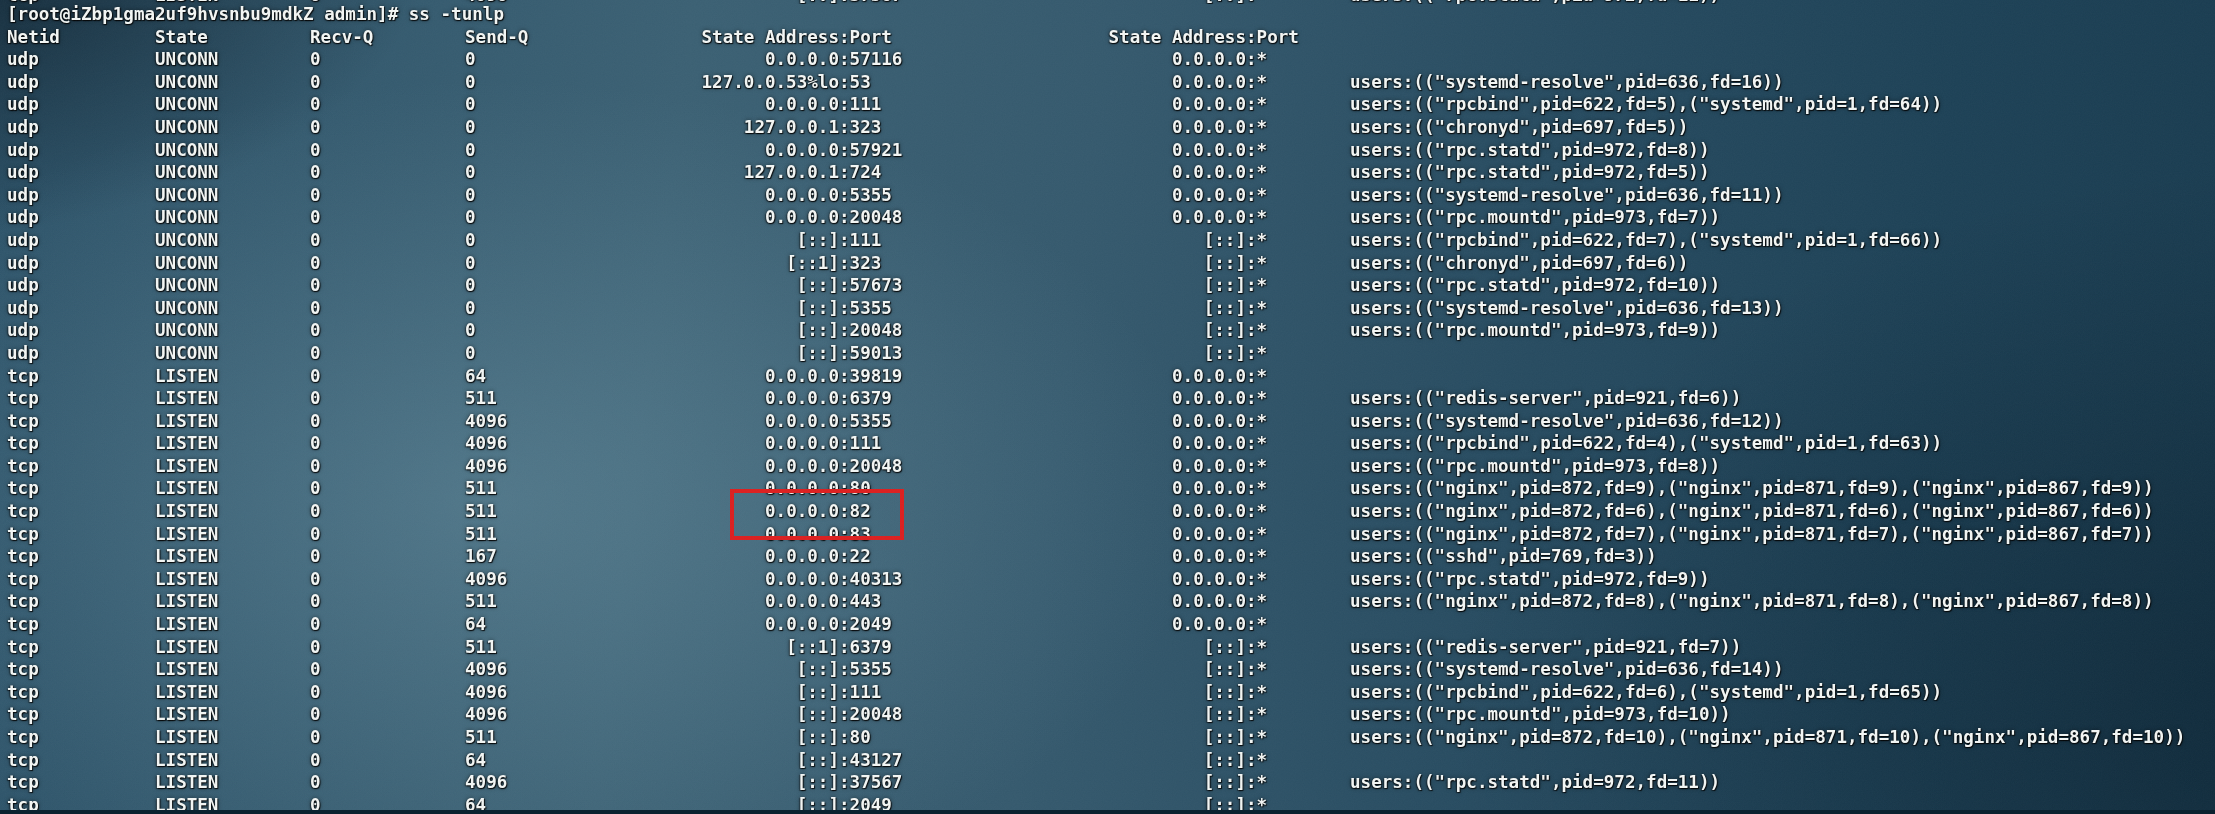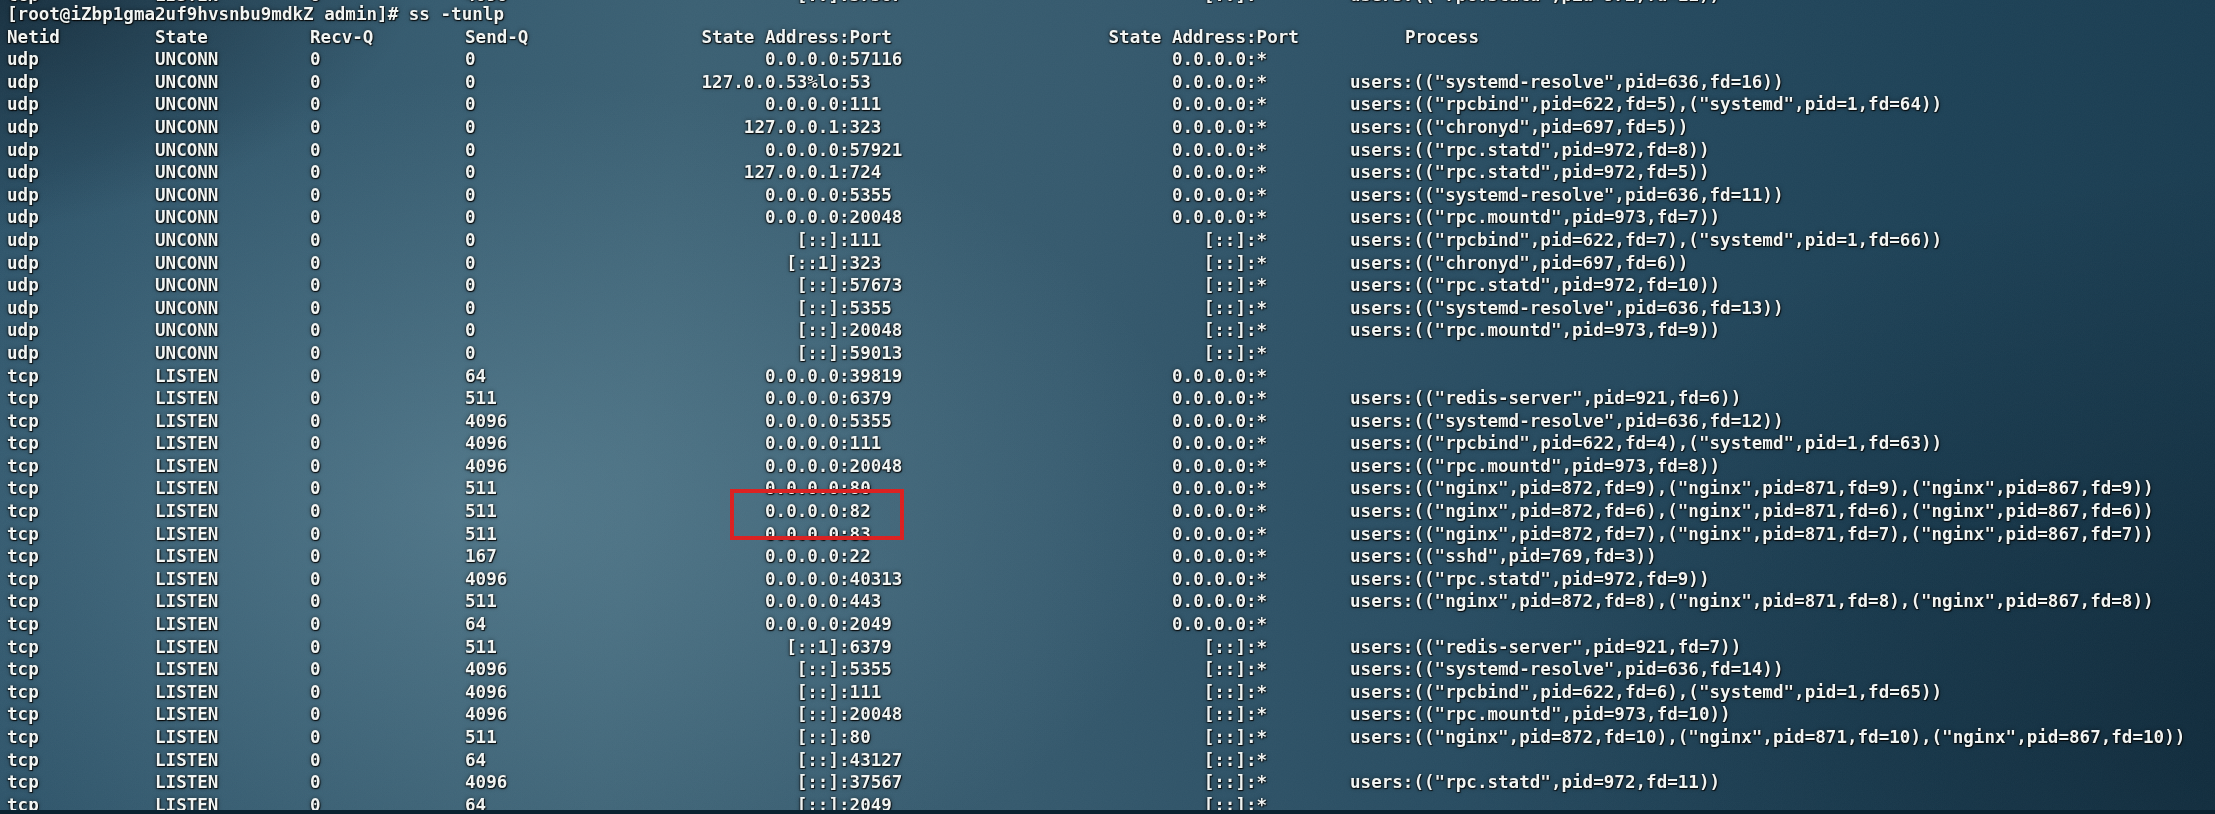--- a/index.html
+++ b/index.html
@@ -58,21 +58,20 @@
 
     <div class="row hdr">
       <span class="c-netid">Netid</span>
       <span class="c-state">State</span>
       <span class="c-recvq">Recv-Q</span>
       <span class="c-sendq">Send-Q</span>
       <span class="c-laddr">State Address</span>
       <span class="c-lport">:Port</span>
       <span class="c-paddr">State Address</span>
       <span class="c-pport">:Port</span>
-      <span class="c-proc">Process</span>
     </div>
 
     <div id="rows">
         <div class="row"><span class="c-netid">udp</span><span class="c-state">UNCONN</span><span class="c-recvq">0</span><span class="c-sendq">0</span><span class="c-laddr">0.0.0.0</span><span class="c-lport">:57116</span><span class="c-paddr">0.0.0.0</span><span class="c-pport">:*</span><span class="c-proc"></span></div>
         <div class="row"><span class="c-netid">udp</span><span class="c-state">UNCONN</span><span class="c-recvq">0</span><span class="c-sendq">0</span><span class="c-laddr">127.0.0.53%lo</span><span class="c-lport">:53</span><span class="c-paddr">0.0.0.0</span><span class="c-pport">:*</span><span class="c-proc">users:(("systemd-resolve",pid=636,fd=16))</span></div>
         <div class="row"><span class="c-netid">udp</span><span class="c-state">UNCONN</span><span class="c-recvq">0</span><span class="c-sendq">0</span><span class="c-laddr">0.0.0.0</span><span class="c-lport">:111</span><span class="c-paddr">0.0.0.0</span><span class="c-pport">:*</span><span class="c-proc">users:(("rpcbind",pid=622,fd=5),("systemd",pid=1,fd=64))</span></div>
         <div class="row"><span class="c-netid">udp</span><span class="c-state">UNCONN</span><span class="c-recvq">0</span><span class="c-sendq">0</span><span class="c-laddr">127.0.0.1</span><span class="c-lport">:323</span><span class="c-paddr">0.0.0.0</span><span class="c-pport">:*</span><span class="c-proc">users:(("chronyd",pid=697,fd=5))</span></div>
         <div class="row"><span class="c-netid">udp</span><span class="c-state">UNCONN</span><span class="c-recvq">0</span><span class="c-sendq">0</span><span class="c-laddr">0.0.0.0</span><span class="c-lport">:57921</span><span class="c-paddr">0.0.0.0</span><span class="c-pport">:*</span><span class="c-proc">users:(("rpc.statd",pid=972,fd=8))</span></div>
         <div class="row"><span class="c-netid">udp</span><span class="c-state">UNCONN</span><span class="c-recvq">0</span><span class="c-sendq">0</span><span class="c-laddr">127.0.0.1</span><span class="c-lport">:724</span><span class="c-paddr">0.0.0.0</span><span class="c-pport">:*</span><span class="c-proc">users:(("rpc.statd",pid=972,fd=5))</span></div>
         <div class="row"><span class="c-netid">udp</span><span class="c-state">UNCONN</span><span class="c-recvq">0</span><span class="c-sendq">0</span><span class="c-laddr">0.0.0.0</span><span class="c-lport">:5355</span><span class="c-paddr">0.0.0.0</span><span class="c-pport">:*</span><span class="c-proc">users:(("systemd-resolve",pid=636,fd=11))</span></div>

